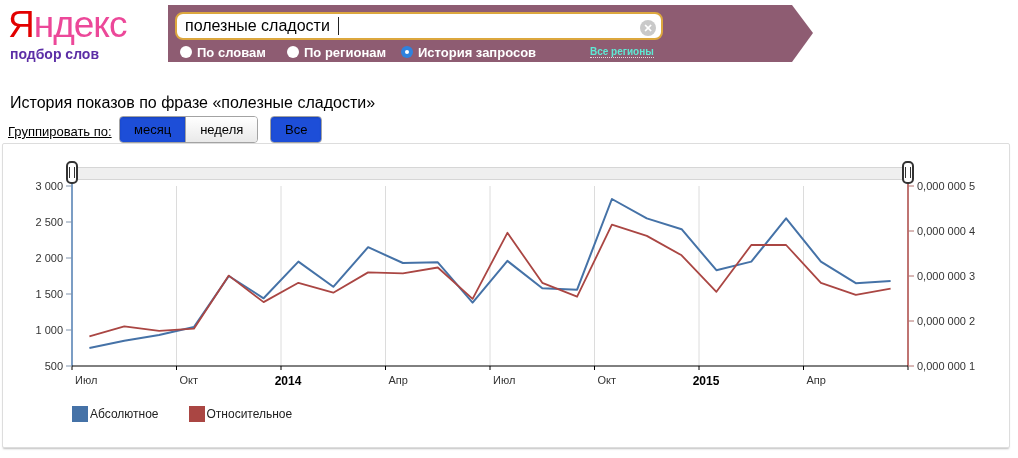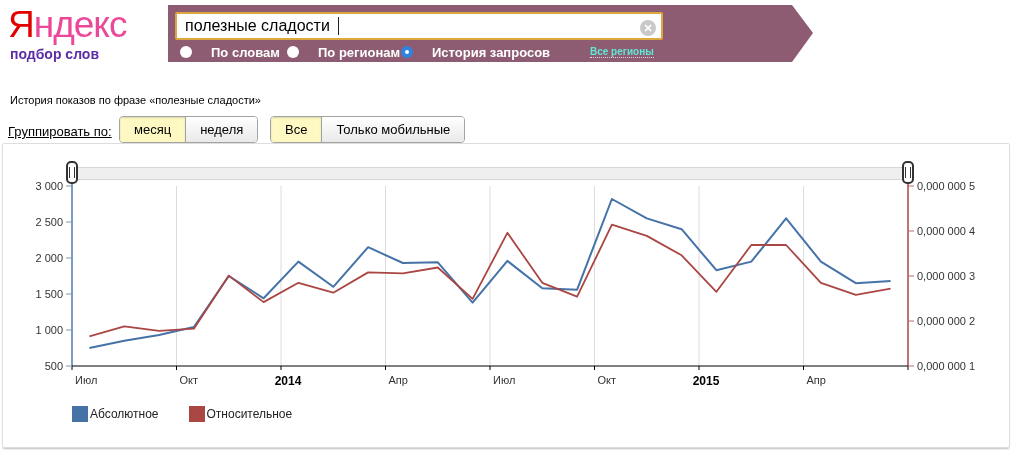--- a/index.html
+++ b/index.html
@@ -11,47 +11,47 @@
   .logo .ya{color:#e20000;}
   .logo .rest{color:#ec4899;}
   .tagline{position:absolute;left:10px;top:46px;font-size:14px;font-weight:bold;
            color:#5c2ea6;cursor:pointer;}
 
   
   .topbar{position:absolute;left:168px;top:5px;width:624px;height:57px;background:#8e5c72;}
   .topbar .arrow{position:absolute;left:624px;top:0;width:0;height:0;
       border-top:28px solid transparent;border-bottom:29px solid transparent;border-left:21px solid #8e5c72;}
   .query{position:absolute;left:7px;top:7px;width:488px;height:28px;box-sizing:border-box;
-      border:2px solid #dca73e;border-radius:2px;background:#fff;font-family:"Liberation Sans",sans-serif;
+      border:2px solid #dca73e;border-radius:8px;background:#fff;font-family:"Liberation Sans",sans-serif;
       font-size:16px;padding:0 30px 0 8px;color:#000;outline:none;}
   .caret{position:absolute;left:170px;top:12px;width:1px;height:18px;background:#222;}
   .clear{position:absolute;left:472px;top:15px;width:16px;height:16px;border-radius:50%;
       background:#c9c9c9;color:#fff;font-size:11px;font-weight:bold;text-align:center;
       line-height:16px;cursor:pointer;}
   .submit{position:absolute;left:504px;top:9px;width:97px;height:28px;
       background:linear-gradient(#fdfdfd,#e3e3e3);border:1px solid #7a7a7a;border-radius:3px;
       font-family:"Liberation Sans",sans-serif;font-size:15px;color:#000;cursor:pointer;}
   .mode{position:absolute;top:39px;height:16px;display:flex;align-items:center;cursor:pointer;}
   .m0{left:12px;} .m1{left:119px;} .m2{left:233px;}
   .rb{width:12px;height:12px;border-radius:50%;background:#fff;display:inline-block;position:relative;}
   .rb.sel{background:#2f82de;}
   .rb.sel::after{content:"";position:absolute;left:4px;top:4px;width:4px;height:4px;border-radius:50%;background:#fff;}
-  .rb-label{color:#fff;font-size:13px;font-weight:bold;margin-left:19px;white-space:nowrap;}
+  .rb-label{color:#fff;font-size:13px;font-weight:bold;margin-left:5px;white-space:nowrap;}
   .region{position:absolute;left:422px;top:41px;color:#5eead4;font-size:10px;font-weight:bold;
       border-bottom:1px dotted rgba(255,255,255,.75);cursor:pointer;white-space:nowrap;}
 
   
-  .title{position:absolute;left:10px;top:94px;font-size:11px;font-weight:normal;margin:0;}
+  .title{position:absolute;left:10px;top:94px;font-size:16px;font-weight:normal;margin:0;}
   .grouplabel{position:absolute;left:8px;top:124px;font-size:13px;text-decoration:underline;}
   .seg{position:absolute;top:116px;display:flex;border:1px solid #a3a3a3;border-radius:4px;
       overflow:hidden;background:#fff;}
   .seg1{left:119px;} .seg2{left:270px;}
   .opt{padding:5px 14px;font-size:13px;background:linear-gradient(#fff,#e9e9e9);cursor:pointer;white-space:nowrap;}
   .opt + .opt{border-left:1px solid #a3a3a3;}
-  .opt.selected{background:#fef9c3;box-shadow:inset 0 1px 2px rgba(0,0,0,.15);}
+  .opt.selected{background:#1d4ed8;box-shadow:inset 0 1px 2px rgba(0,0,0,.15);}
 
   
   .panel{position:absolute;left:2px;top:143px;width:1006px;height:303px;border:1px solid #ddd;
       border-radius:2px;box-shadow:0 2px 2px -1px rgba(0,0,0,.25);background:#fff;}
   #chart-svg{position:absolute;left:0;top:150px;pointer-events:none;}
   #chart-svg text{font-family:"Liberation Sans",sans-serif;}
   #chart-svg .mo{font-size:11px;fill:#333;}
   #chart-svg .yr{font-size:12px;font-weight:bold;fill:#000;}
 
   
@@ -100,21 +100,20 @@
 
   <h1 class="title">История показов по фразе «полезные сладости»</h1>
 
   <div class="grouplabel">Группировать по:</div>
   <div class="seg seg1">
     <div class="opt selected">месяц</div>
     <div class="opt">неделя</div>
   </div>
   <div class="seg seg2">
     <div class="opt selected">Все</div>
-    <div class="opt">Только мобильные</div>
   </div>
 
   <div class="panel"></div>
   <svg id="chart-svg" width="1018" height="290" viewBox="0 0 1018 290">
       <line x1="72" y1="216" x2="72" y2="220" stroke="#000"></line>
       <text x="75" y="234" class="mo">Июл</text>
       <line x1="176.5" y1="36" x2="176.5" y2="216" stroke="#dcdcdc" stroke-width="1"></line>
       <line x1="176.5" y1="216" x2="176.5" y2="220" stroke="#000"></line>
       <text x="179.5" y="234" class="mo">Окт</text>
       <line x1="281" y1="36" x2="281" y2="216" stroke="#dcdcdc" stroke-width="1"></line>

